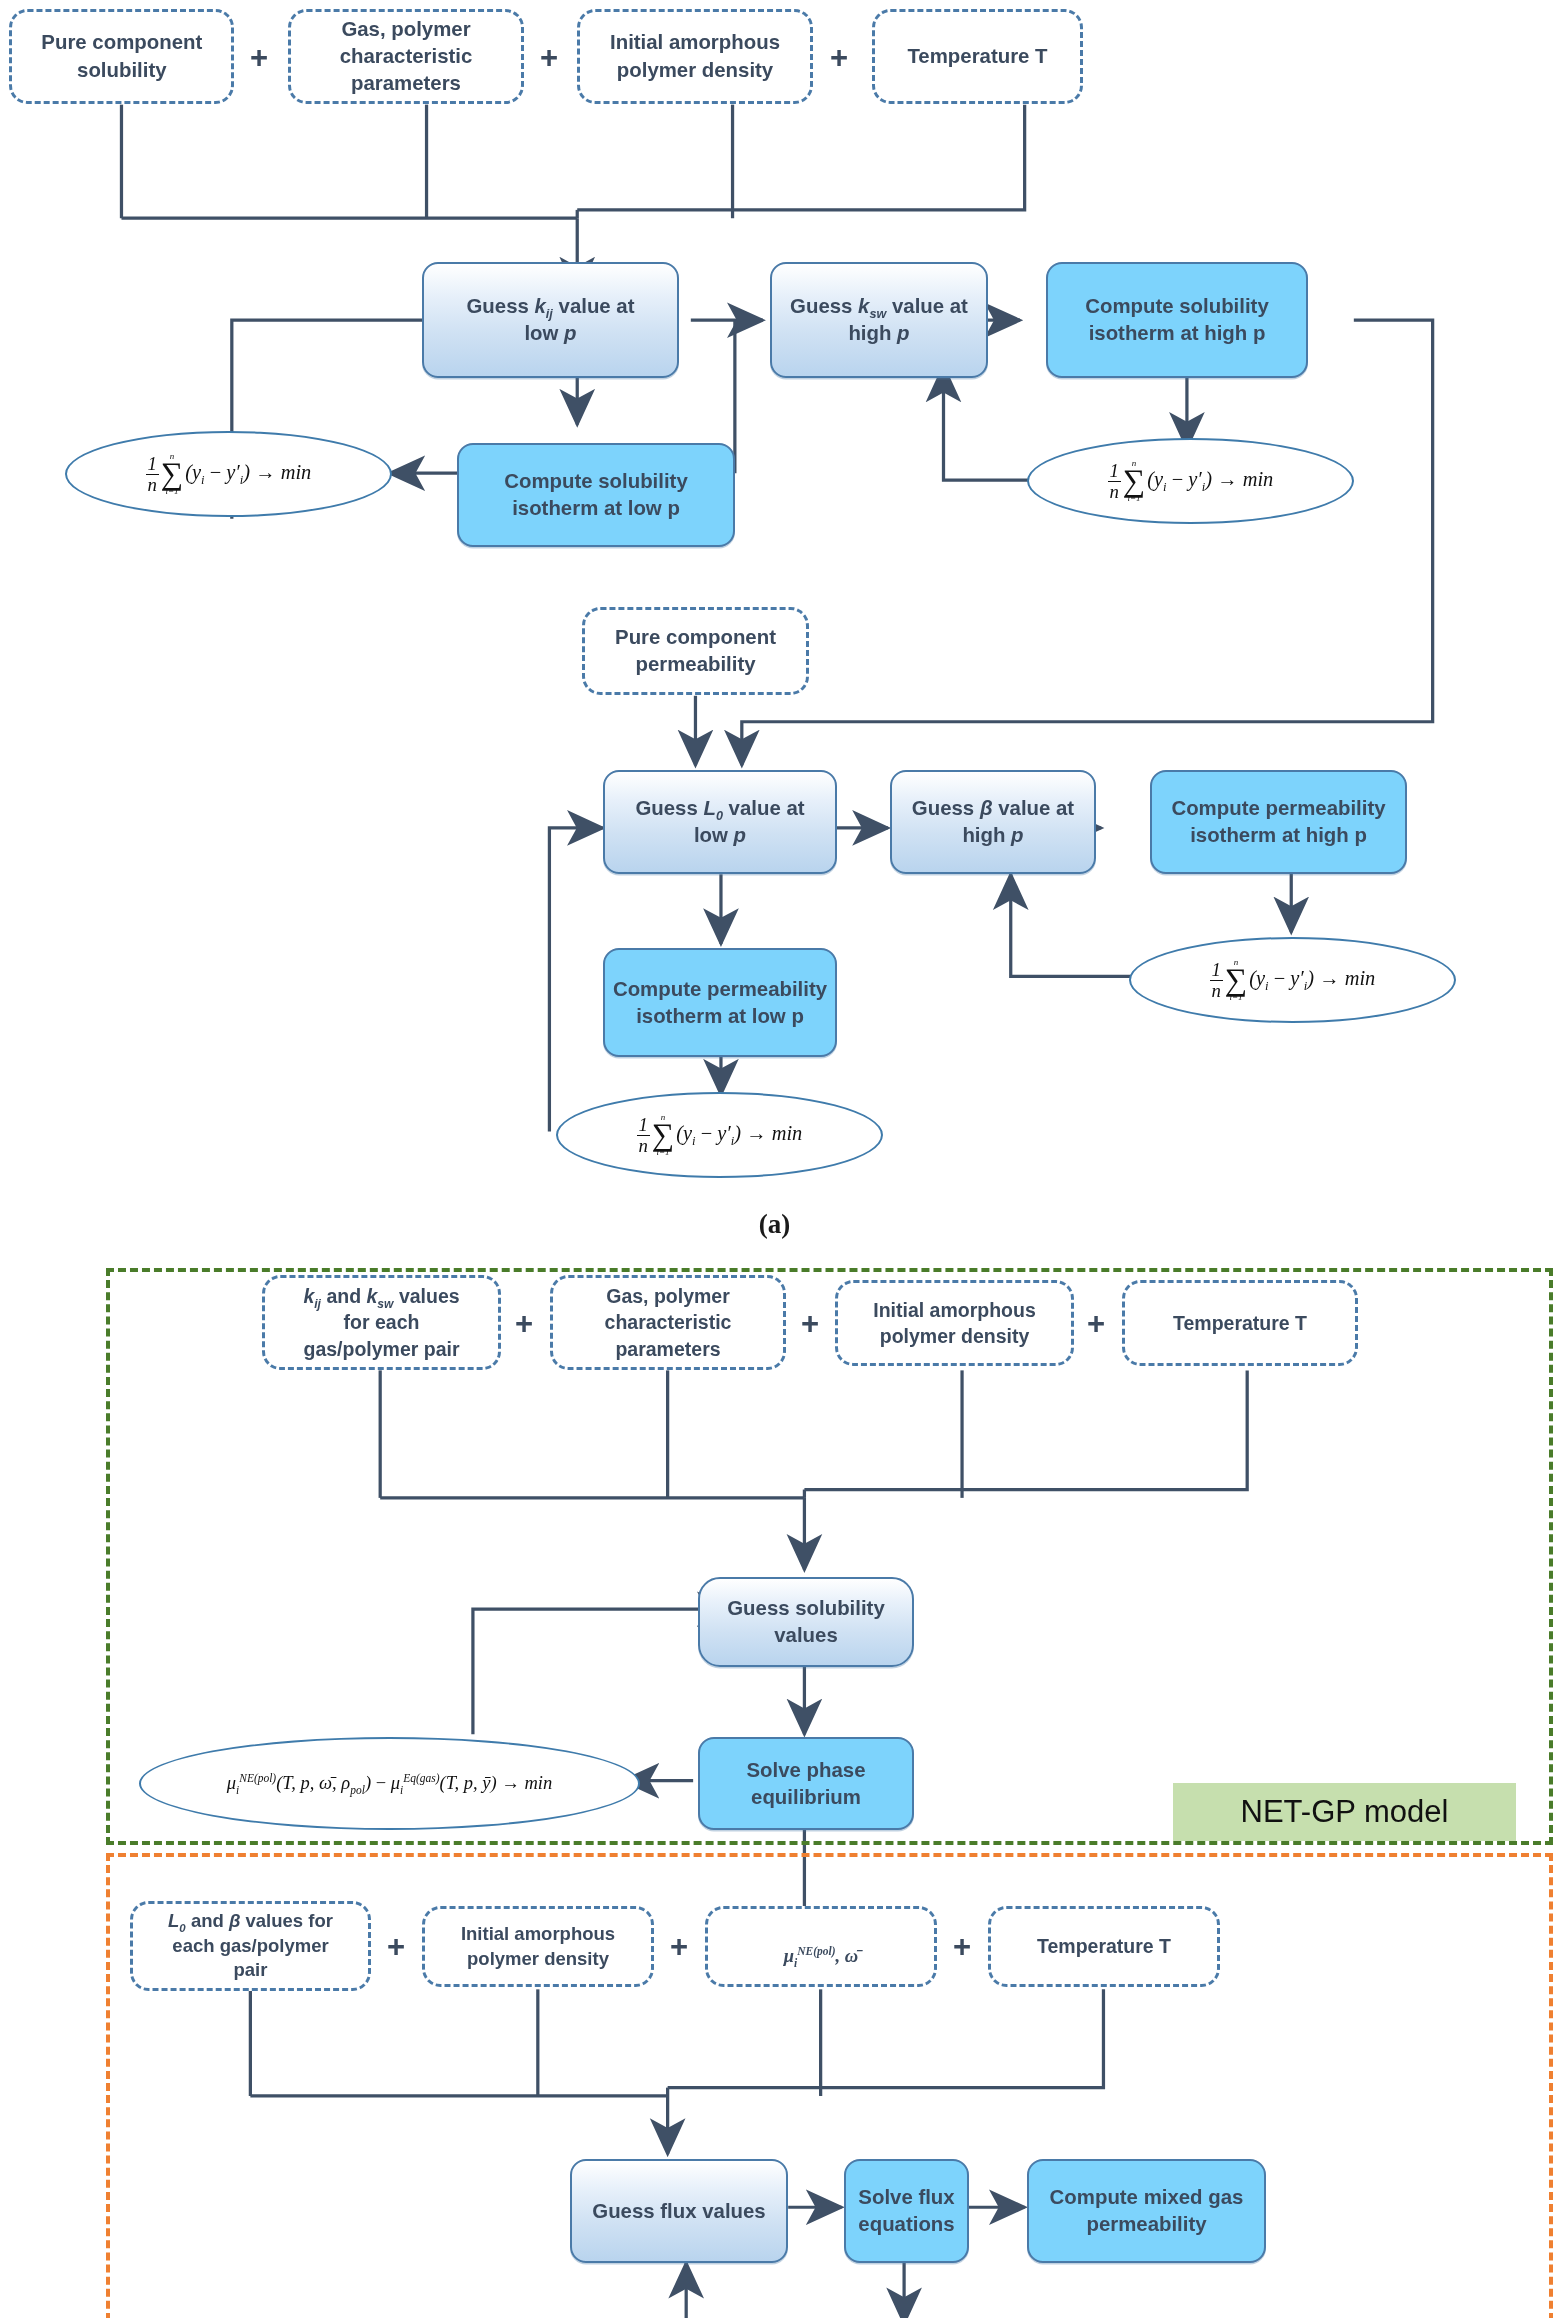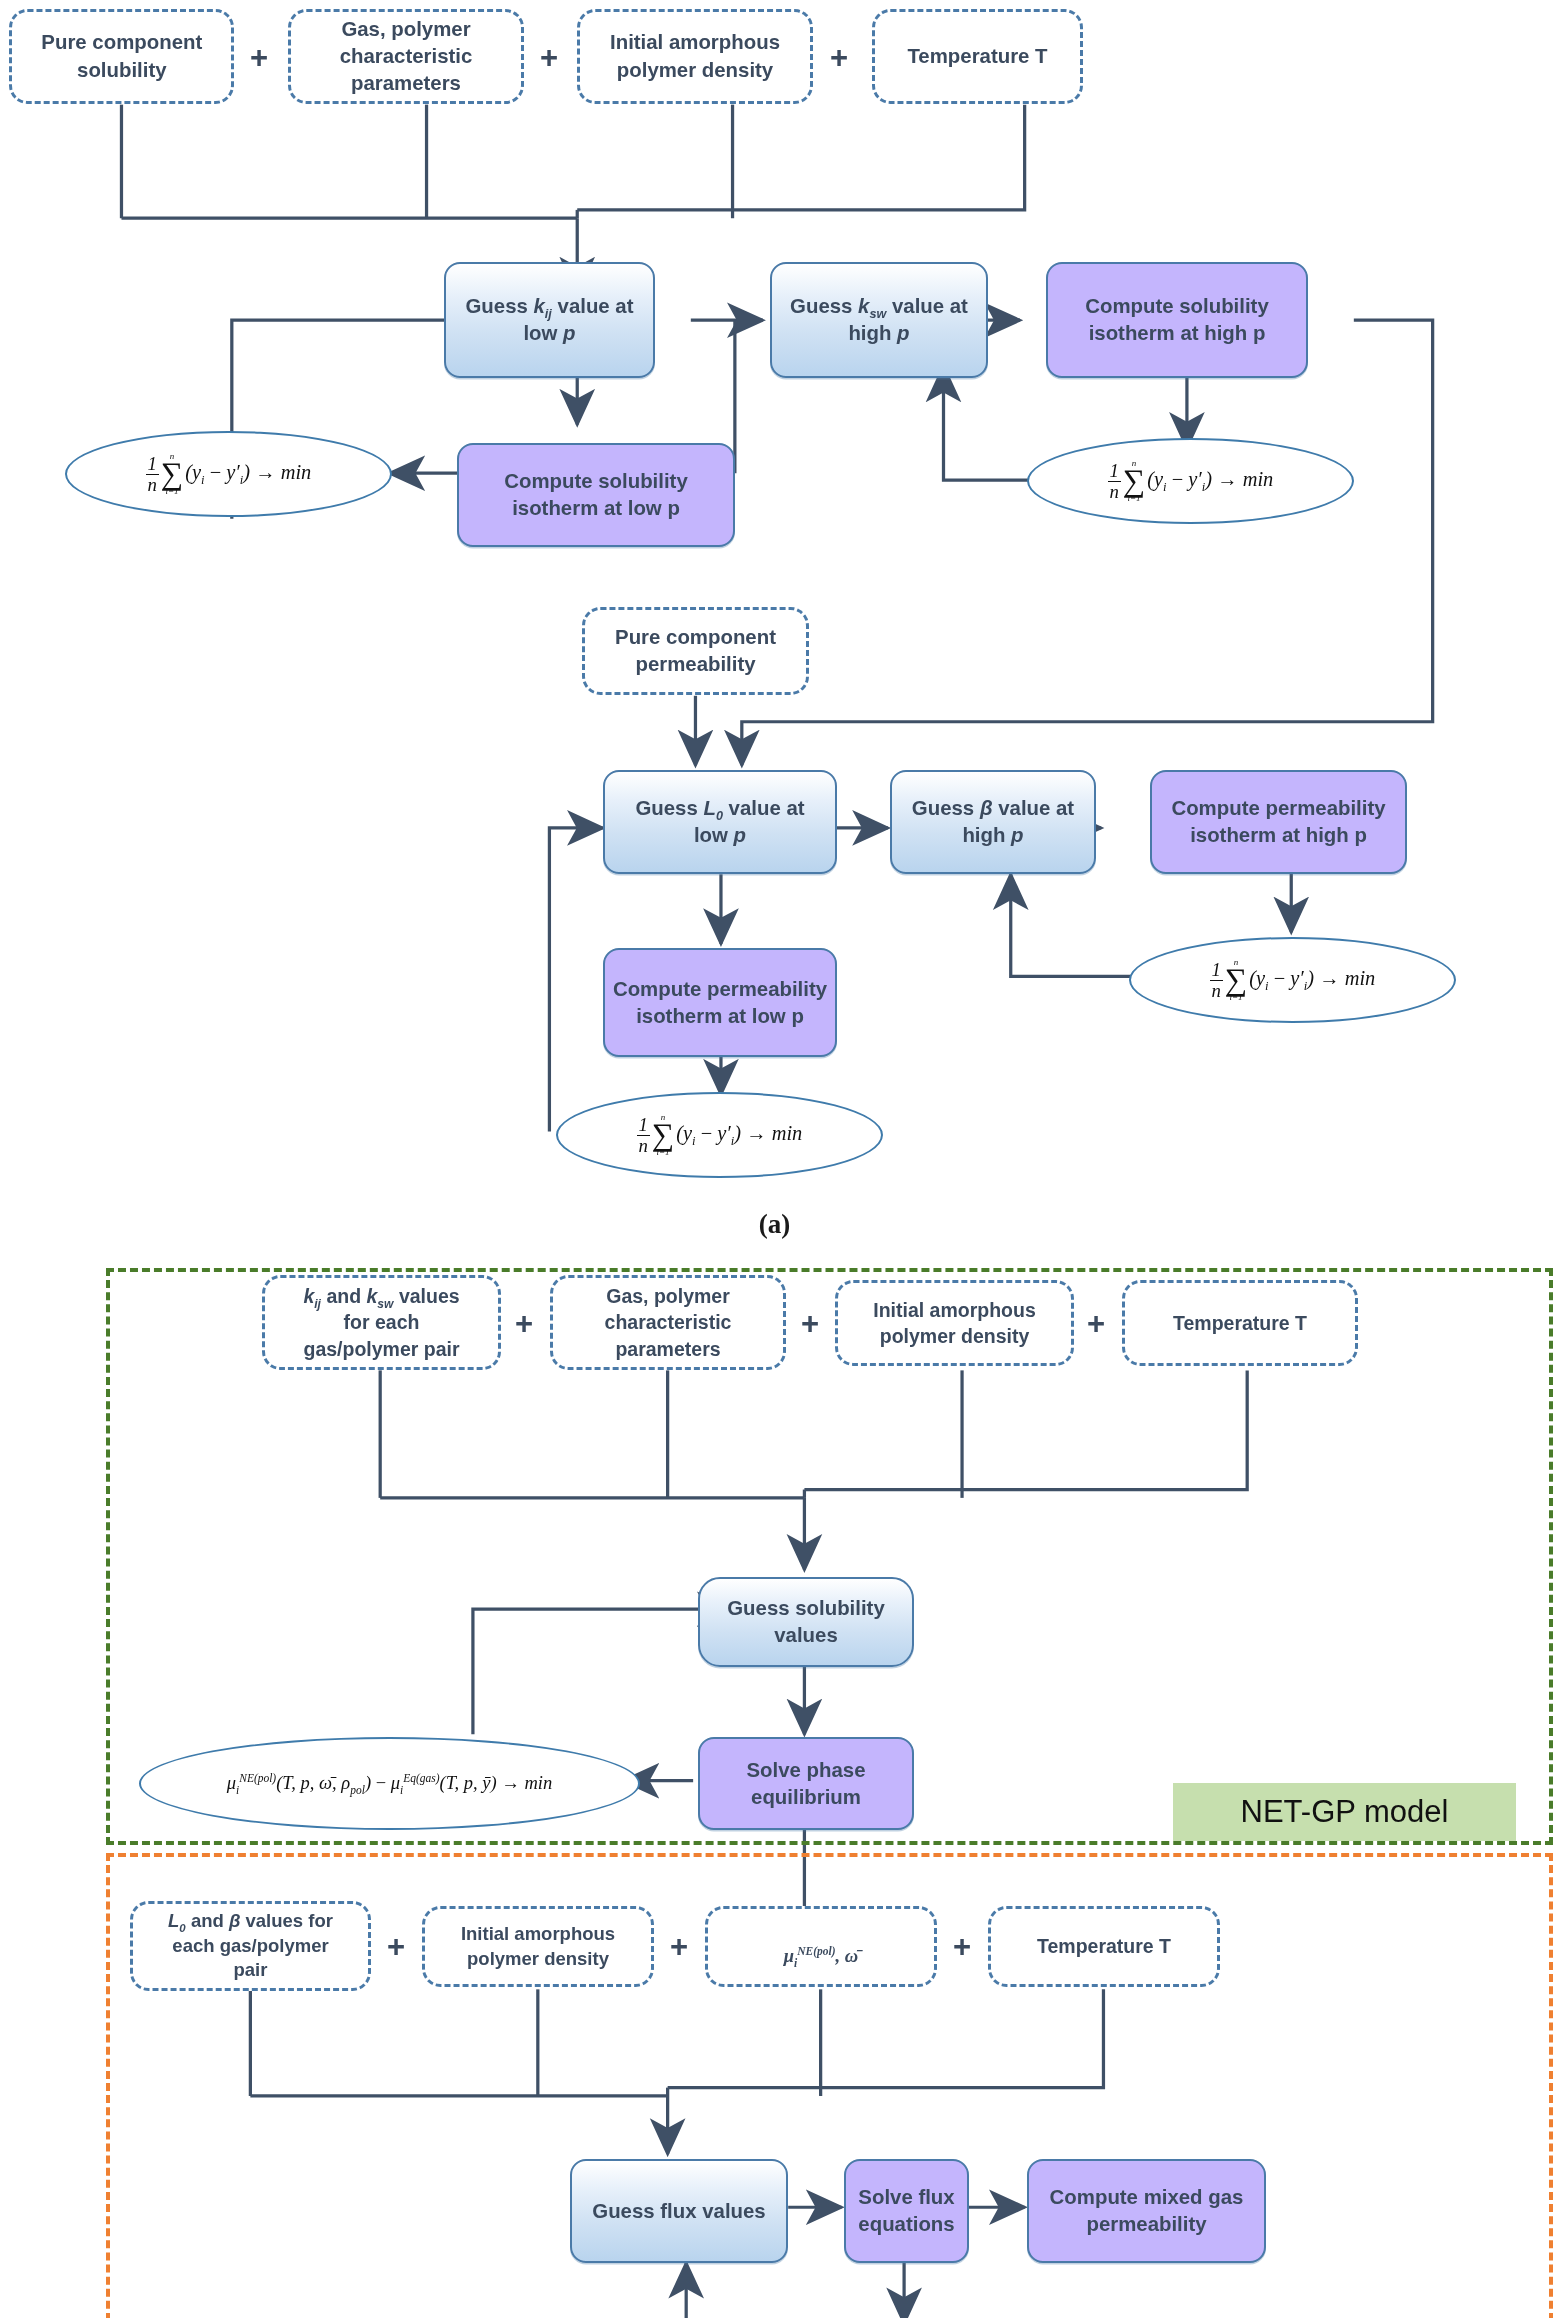--- a/index.html
+++ b/index.html
@@ -38,21 +38,21 @@
     font-size:20.4px;
     line-height:1.32;
     font-weight:600;
     padding:3.7px 4.6px;
     box-shadow:0 1.4px 0 rgba(74,122,168,.35);
   }
   
   .proc-cream {
     border:2.8px solid #4a7aa8;
     border-radius:16px;
-    background:#c4b5fd;
+    background:#7dd3fc;
     color:#3b4a5e;
     font-size:20.4px;
     line-height:1.32;
     font-weight:600;
     padding:3.7px 4.6px;
     box-shadow:0 1.4px 0 rgba(74,122,168,.35);
   }
   
   .ellipse {
     border:2.8px solid #3f7bab;
@@ -218,21 +218,21 @@
 
   <div class="node input-box bx" style="left:577px; top:9.3px; width:236px; height:95px;">
     <span>Initial amorphous polymer density</span>
   </div>
   <div class="plus" style="left:823px; top:42px; width:32px; height:32px;">+</div>
 
   <div class="node input-box bx" style="left:872px; top:9.3px; width:211px; height:95px;">
     <span>Temperature T</span>
   </div>
 
-  <div class="node proc-blue bx" style="left:444px; top:262px; width:211px; height:116px;">
+  <div class="node proc-blue bx" style="left:422px; top:262px; width:257px; height:116px;">
     <div>
       <span>Guess </span><span class="ital">k</span><sub class="ital">ij</sub><span> value at</span><br>
       <span>low <span class="ital">p</span></span>
     </div>
   </div>
 
   <div class="node proc-blue bx" style="left:770px; top:262px; width:218px; height:116px;">
     <div>
       <span>Guess </span><span class="ital">k</span><sub class="ital">sw</sub><span> value at</span><br>
       <span>high <span class="ital">p</span></span>

